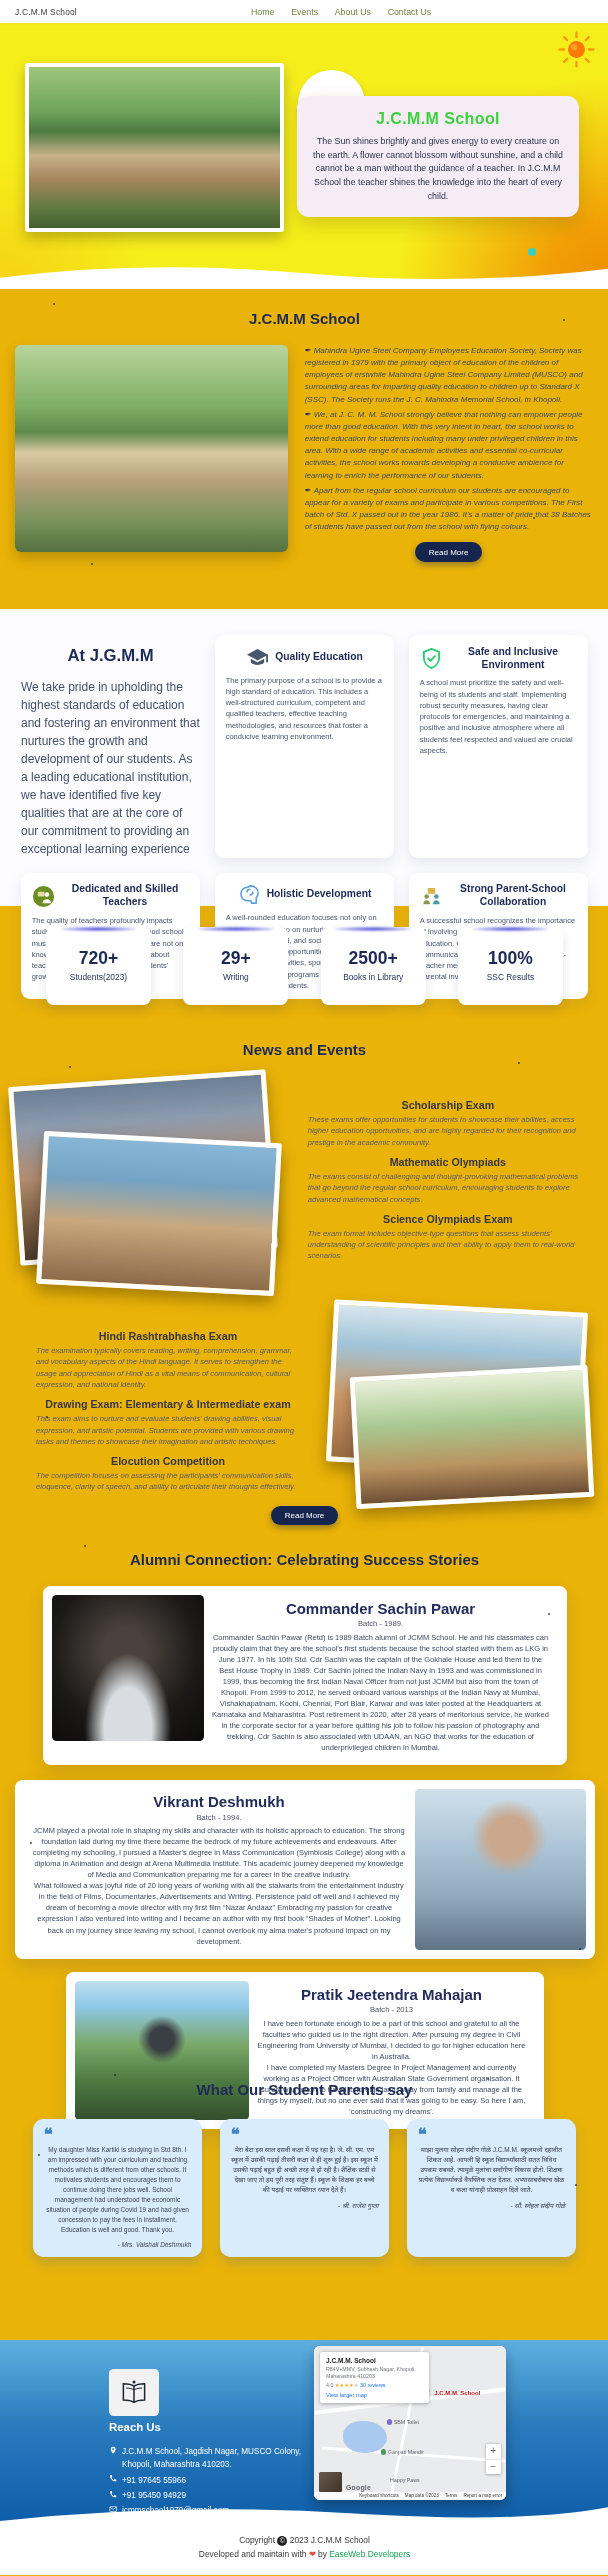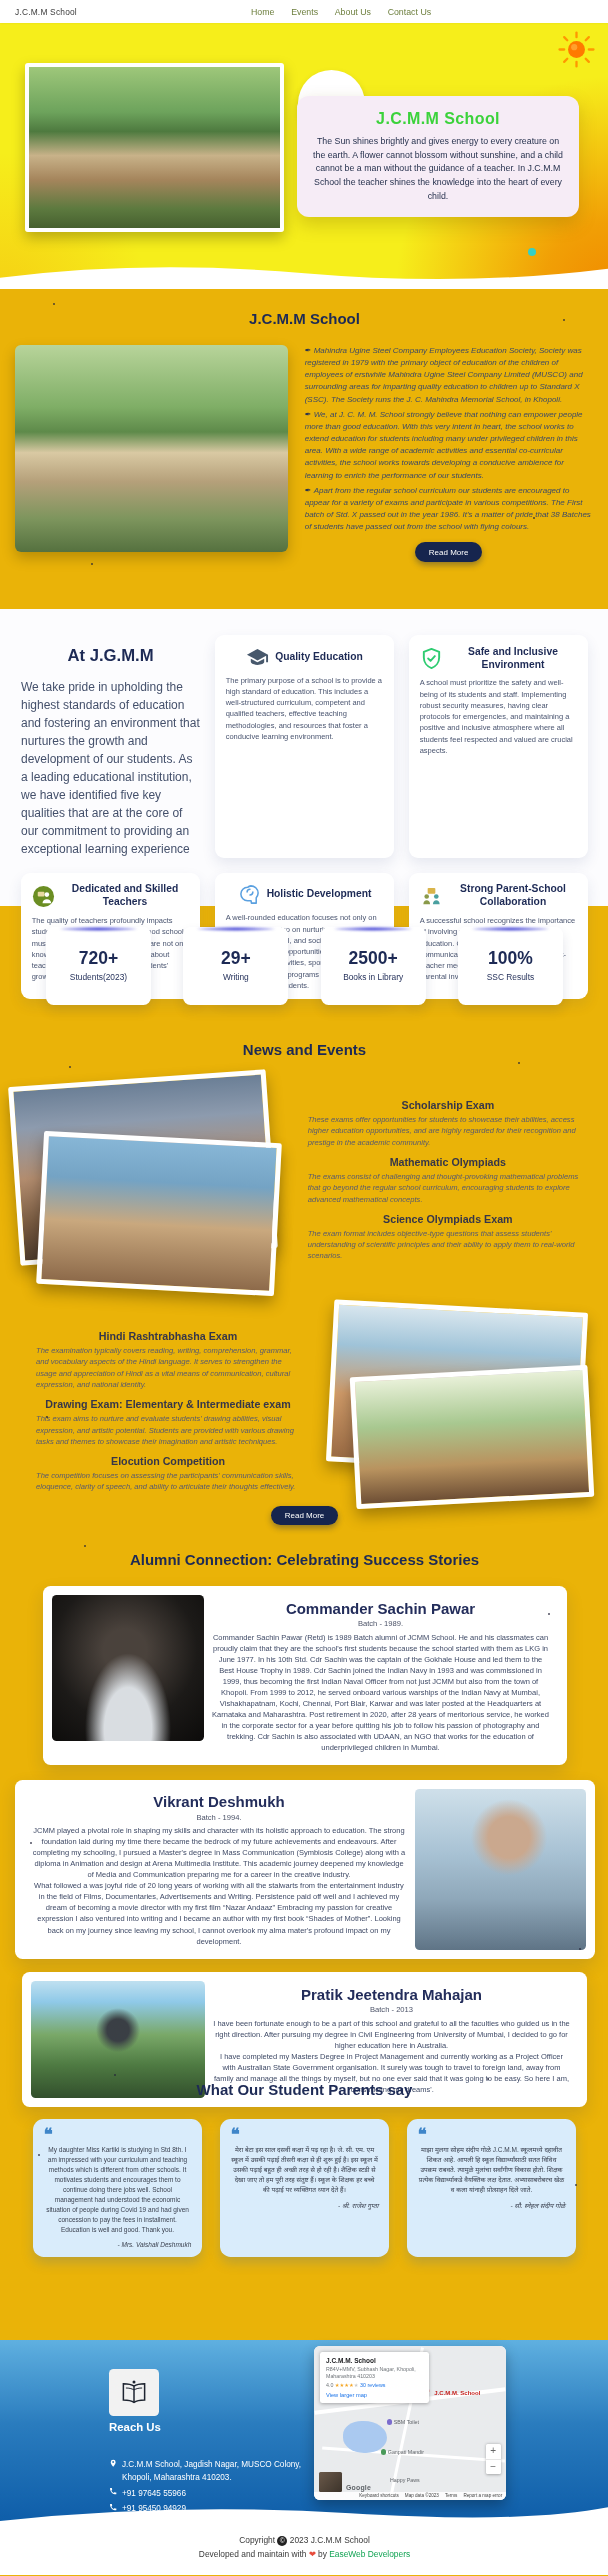--- a/index.html
+++ b/index.html
@@ -66,40 +66,40 @@
   .ev{margin-bottom:7.6px;}
   .ev h3{margin:0 0 3px;text-align:center;font-size:10.7px;color:#363649;font-weight:600;}
   .ev p{margin:0;font-size:7.6px;font-style:italic;color:#585a6e;line-height:1.5;}
   .news-btn-wrap{text-align:center;margin-top:7.6px;}
 
   
   .alumni{position:relative;height:533px;box-sizing:border-box;padding-top:29px;}
   .al-card{background:#fff;border-radius:7.6px;box-shadow:0 7.6px 16.7px rgba(30,40,90,.14);display:flex;align-items:stretch;padding:9px;box-sizing:border-box;}
   .al1{width:524px;margin:18px auto 0;}
   .al2{width:580px;margin:15px auto 0;}
-  .al3{width:565px;margin:13.7px auto 0;}
+  .al3{width:478px;margin:13.7px auto 0;}
   .al-photo{flex:none;border-radius:4.6px;}
   .al-body{flex:1;text-align:center;padding:3px 7.6px;}
   .al-body h3{margin:1.5px 0 2.3px;font-size:15px;color:#232d5b;font-weight:600;}
   .al-body .batch{font-size:7.6px;color:#4c5368;margin-bottom:3.8px;}
   .al-body .bio{font-size:7.5px;color:#3f4a66;line-height:1.47;white-space:pre-line;}
 
   
   .testi{position:relative;height:285px;box-sizing:border-box;padding-top:26px;}
   .t-row{display:flex;justify-content:center;gap:18px;margin-top:21px;}
   .t-card{width:169px;background:#d9ecfb;border-radius:10.7px;box-shadow:0 6px 12px rgba(60,110,170,.25);padding:7.6px 10.7px 9px;box-sizing:border-box;}
   .t-quote{font-size:16.7px;font-weight:bold;color:#3f86c9;line-height:1;font-family:"Liberation Serif","DejaVu Serif",serif;}
   .t-card p{margin:1.5px 0 0;font-size:6.5px;color:#3c4250;line-height:1.55;text-align:center;}
   .t-card .sig{display:block;text-align:right;font-size:6.5px;color:#3c4250;margin-top:6px;font-style:italic;}
 
   
   .footer{position:relative;height:186px;background:linear-gradient(180deg,#5fb0e0 0%,#2a7cbe 45%,#0d5ca8 100%);}
   .logo-box{position:absolute;left:109px;top:29px;width:50px;height:47px;background:#f2f2f2;border-radius:4.6px;display:flex;align-items:center;justify-content:center;}
   .reach{position:absolute;left:109px;top:81px;color:#fff;font-size:11.4px;font-weight:bold;}
-  .contact{position:absolute;left:109px;top:118px;width:198px;color:#fff;font-size:8.2px;line-height:1.6;}
+  .contact{position:absolute;left:109px;top:105px;width:198px;color:#fff;font-size:8.2px;line-height:1.6;}
   .contact .row{display:flex;gap:4.6px;align-items:flex-start;margin-bottom:2.3px;}
   .contact svg{flex:none;margin-top:0.8px;}
   .map-card{position:absolute;right:103px;top:6px;width:192px;height:154px;background:#fff;border-radius:6px;box-shadow:0 6px 13.7px rgba(0,0,0,.3);overflow:hidden;}
   .map-canvas{position:absolute;inset:0;background:#e9ebed;}
   .road{position:absolute;background:#fff;}
   .water{position:absolute;left:29px;top:75px;width:44px;height:32px;background:#aac9f0;border-radius:45% 55% 50% 50%;}
   .map-info{position:absolute;left:6px;top:6px;width:97px;background:#fff;border-radius:2.3px;box-shadow:0 0.8px 3.8px rgba(0,0,0,.3);padding:5.3px 6px;}
   .map-info .mt{font-size:6.5px;font-weight:bold;color:#202124;}
   .map-info .ma{font-size:5.3px;color:#70757a;margin-top:1.5px;line-height:1.35;}
   .map-info .mr{font-size:5.3px;margin-top:2.3px;color:#70757a;}

